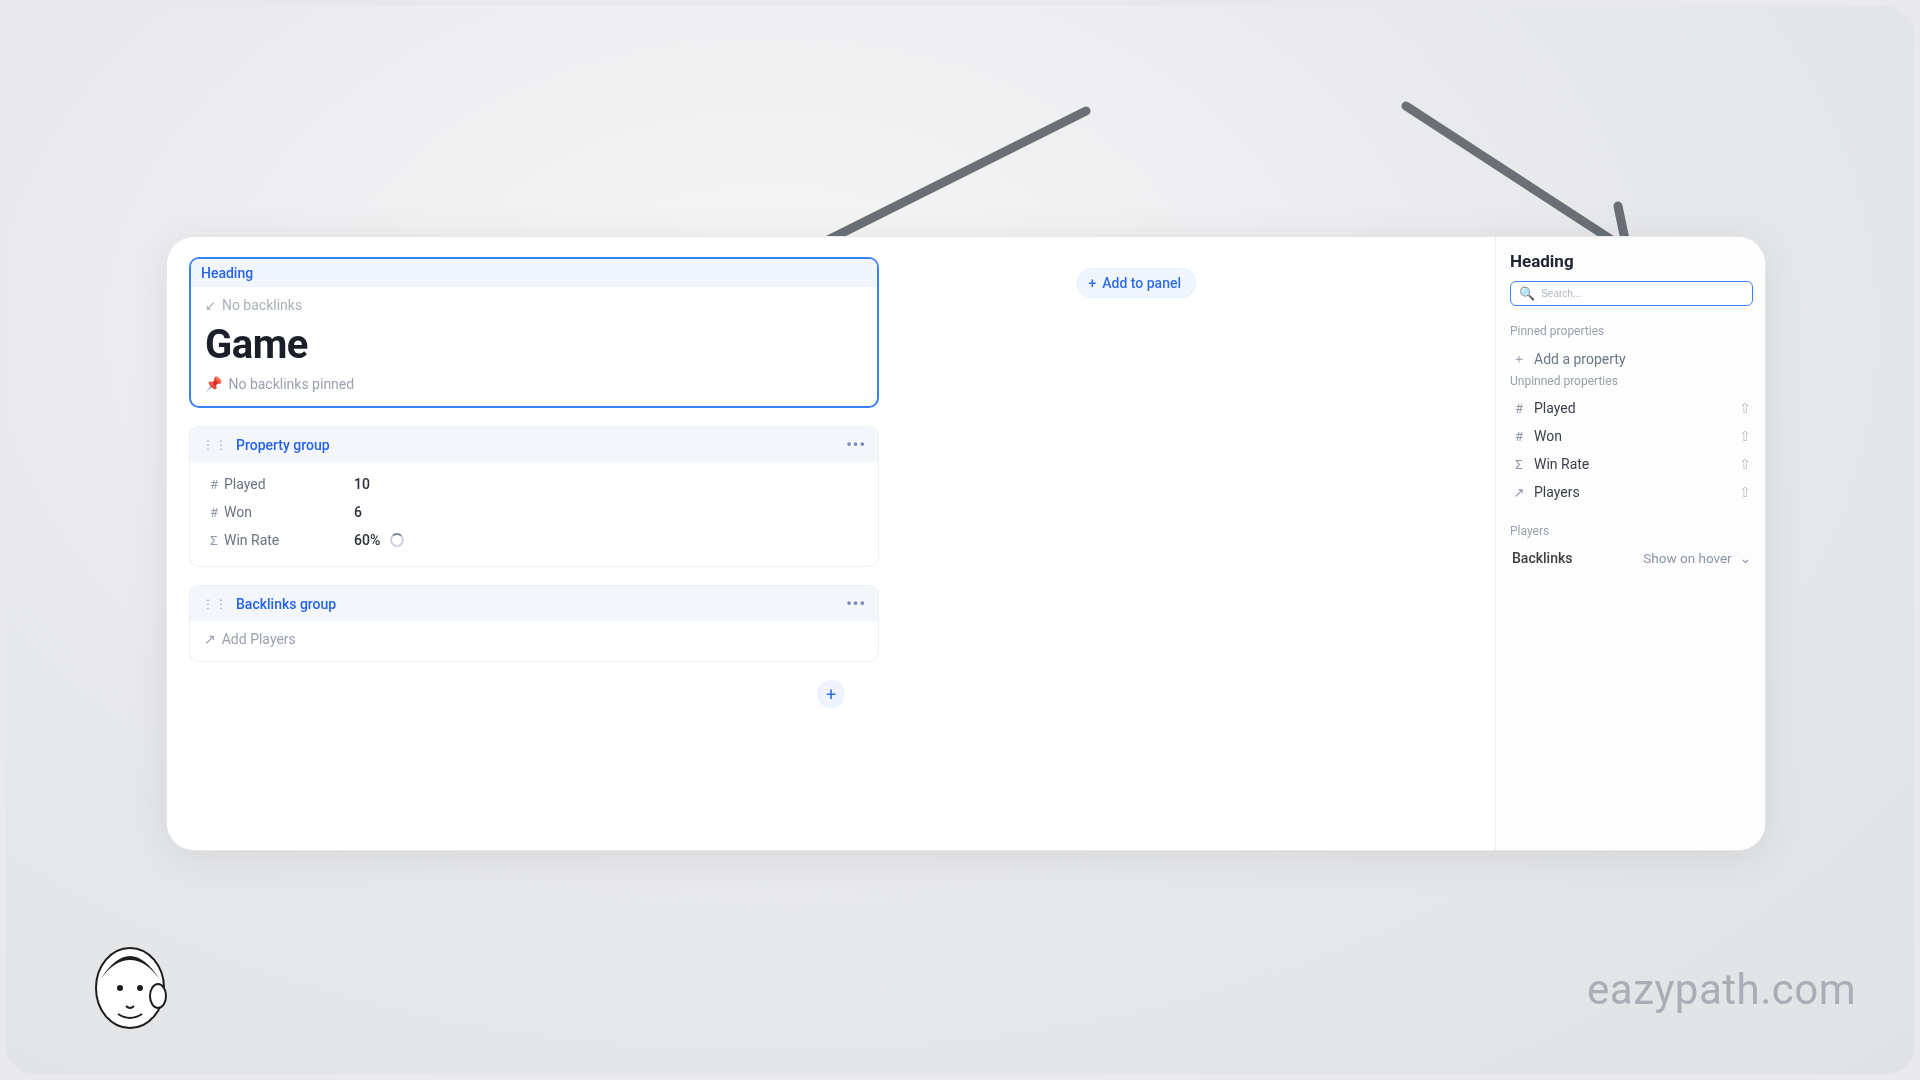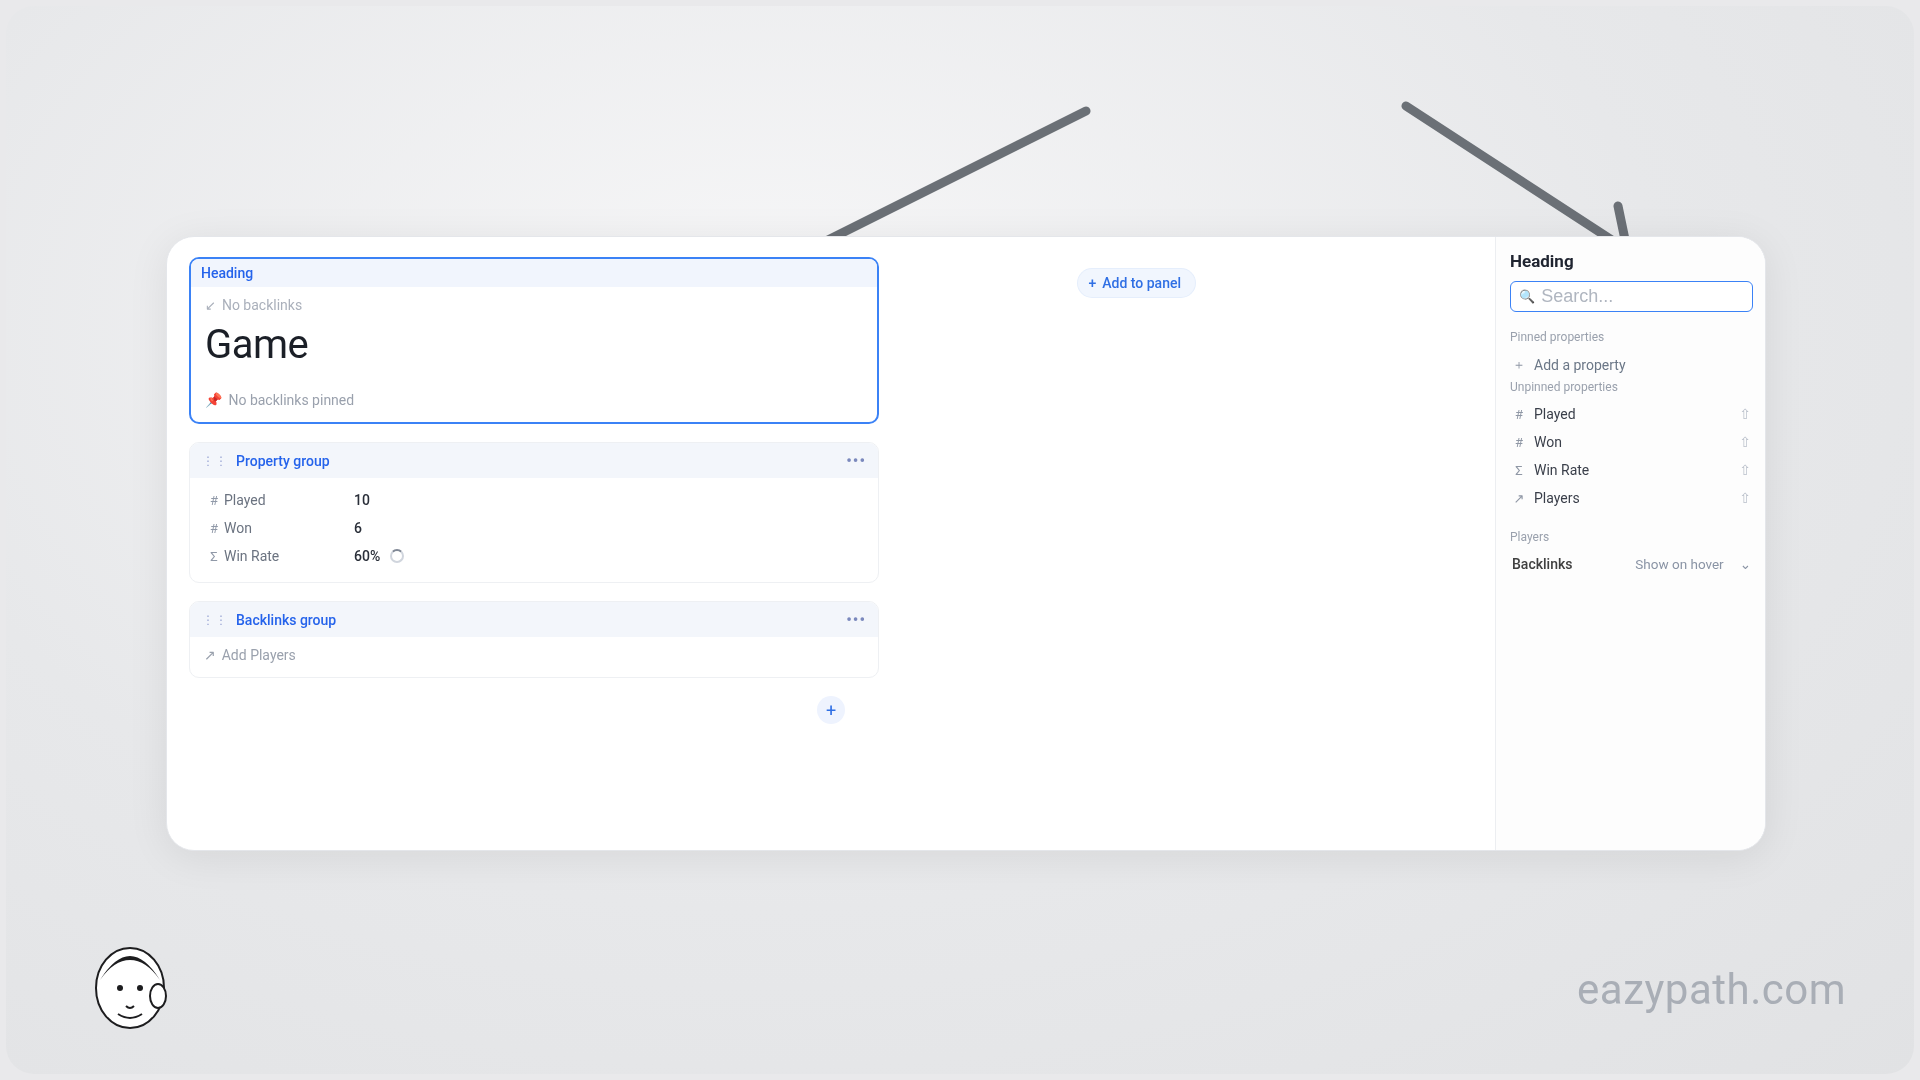--- a/index.html
+++ b/index.html
@@ -67,24 +67,24 @@
     color: #aab0bb;
     font-size: 14px;
     display: flex;
     align-items: center;
     gap: 6px;
     margin-bottom: 8px;
   }
   .no-backlinks .ico { font-size: 13px; }
   .title {
     font-size: 40px;
-    font-weight: 400;
+    font-weight: 700;
     color: #1b1f27;
     letter-spacing: -0.5px;
-    margin-bottom: 24px;
+    margin-bottom: 8px;
   }
   .no-pinned {
     color: #9aa1ad;
     font-size: 14px;
     display:flex; align-items:center; gap:6px;
   }
 
   
   .group {
     width: 690px;
@@ -159,62 +159,62 @@
   .search-wrap {
     border:1.5px solid #3b82f6;
     border-radius:6px;
     display:flex; align-items:center;
     padding:4px 8px;
     background:#fff;
     margin-bottom:14px;
   }
   .search-wrap .sico { color:#9aa1ad; font-size:13px; margin-right:6px;}
   .search-wrap input {
-    border:none; outline:none; font-size:18px; width:100%;
+    border:none; outline:none; font-size:10px; width:100%;
     color:#c2410c;
   }
   .search-wrap input::placeholder { color:#b0b6c0; }
 
   .sp-section-lbl { font-size:12px; color:#9aa1ad; margin-bottom:6px; margin-top:18px;}
   .sp-item {
     display:flex; align-items:center; justify-content:space-between;
     font-size:14px; color:#3a3f4a; padding:6px 2px;
     cursor:pointer;
   }
   .sp-item .l { display:flex; align-items:center; gap:8px;}
   .sp-item .l .ico { color:#8f97a5; font-size:13px; width:14px; text-align:center;}
   .pin-ico { color:#b9bfca; font-size:14px;}
   .sp-add { color:#6b7787; }
   .sp-opts { margin-top:18px; }
   .opt-row {
     display:flex; align-items:center; justify-content:space-between;
     font-size:14px; padding:6px 2px;
   }
   .opt-row .k { color:#404040; font-weight:500;}
-  .opt-row .v { color:#8a94a5; font-size:13.5px; display:flex; align-items:center; gap:16px;}
+  .opt-row .v { color:#8a94a5; font-size:13.5px; display:flex; align-items:center; gap:8px;}
 
   
   .arrow {
     position:absolute;
     pointer-events:none;
   }
 
   
   .avatar {
     position:absolute;
     left: 80px;
     bottom: 40px;
     width: 88px;
     height: 96px;
   }
 
   
   .watermark {
     position:absolute;
-    right: 68px;
+    right: 58px;
     bottom: 60px;
     font-size: 42px;
     color:#a9aeb6;
     font-weight:400;
     letter-spacing:0.5px;
   }
 </style>
 </head>
 <body>
 

